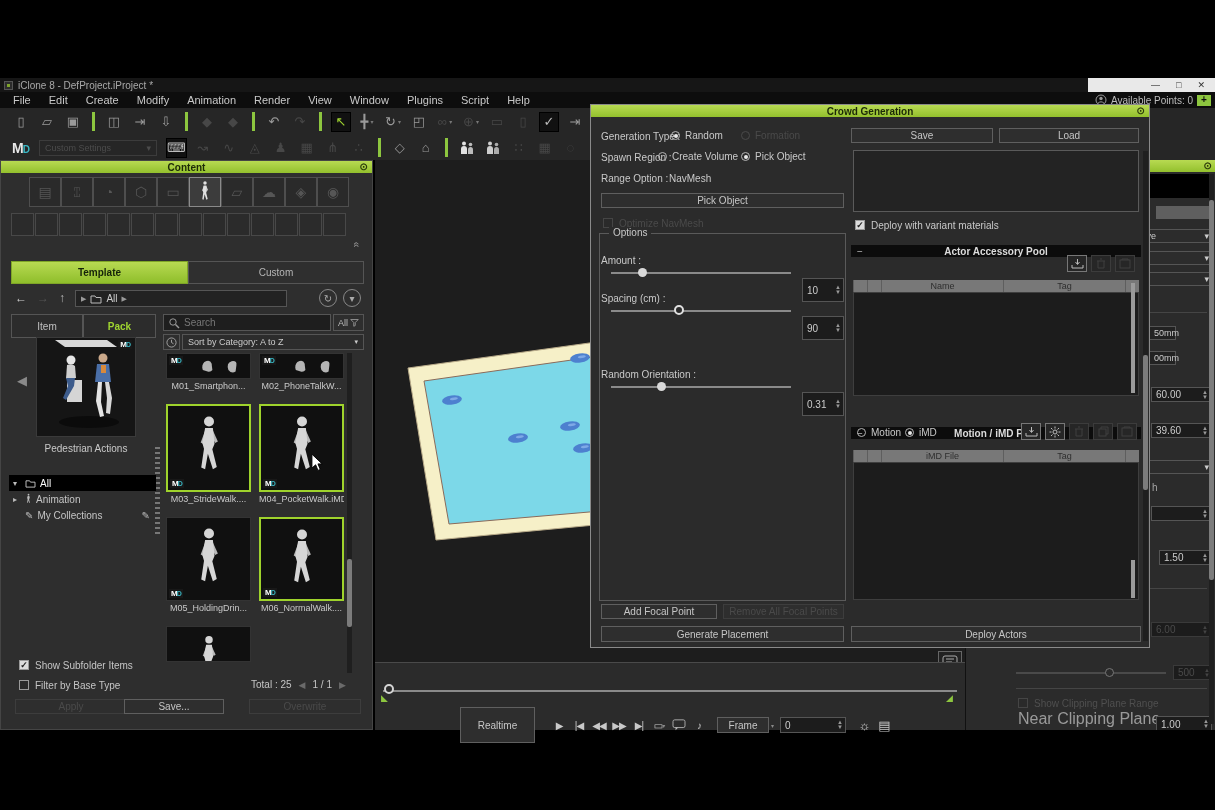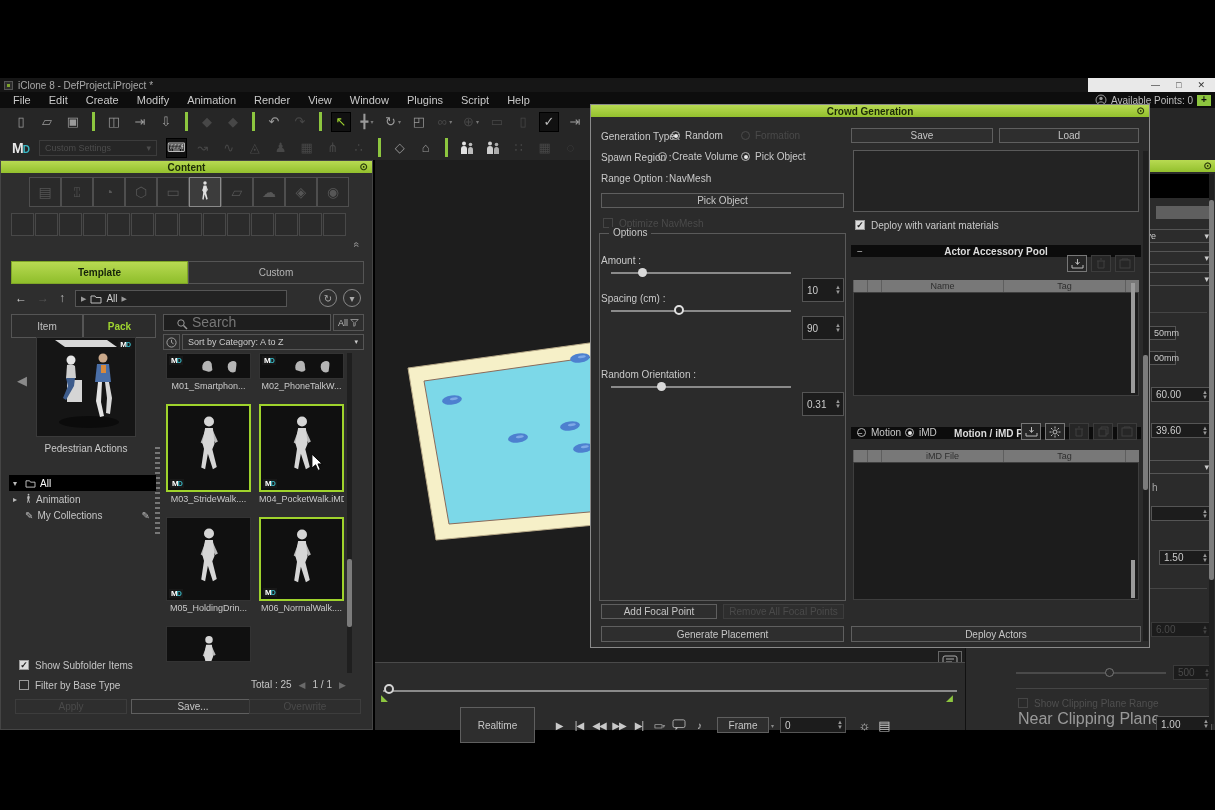--- a/index.html
+++ b/index.html
@@ -67,21 +67,21 @@
 .mini-slot{width:23px;height:23px;border:1px solid #484848;background:#2b2b2b}
 #collapse-ch{position:absolute;right:12px;top:78px;color:#9a9a9a;font-size:10px;transform:rotate(90deg)}
 .big-tab{position:absolute;top:100px;height:23px;font-size:10px;display:flex;align-items:center;justify-content:center;border:1px solid #555}
 #tab-template{left:10px;width:177px;background:linear-gradient(#b8da52,#8fbe2b);color:#15230a;font-weight:bold;border-color:#7fa527}
 #tab-custom{left:187px;width:176px;background:#2f2f2f;color:#b5b5b5}
 #nav-row{position:absolute;left:0;top:128px;width:373px;height:20px}
 .nav-ic{position:absolute;font-size:12px;color:#b5b5b5;top:2px}
 #breadcrumb{position:absolute;left:74px;top:1px;width:212px;height:17px;background:#222;border:1px solid #555;display:flex;align-items:center;gap:4px;padding:0 5px;font-size:10px;color:#ccc}
 .circ-ic{position:absolute;top:0;width:18px;height:18px;border:1px solid #888;border-radius:50%;display:flex;align-items:center;justify-content:center;color:#aaa;font-size:10px}
 .sub-tab{position:absolute;top:153px;height:24px;border:1px solid #555;background:#2c2c2c;font-size:10px;display:flex;align-items:center;justify-content:center}
-#search-box{position:absolute;left:162px;top:153px;width:168px;height:17px;background:#1e1e1e;border:1px solid #555;display:flex;align-items:flex-end;gap:4px;padding:0 12px;font-size:14px;color:#777}
+#search-box{position:absolute;left:162px;top:153px;width:168px;height:17px;background:#1e1e1e;border:1px solid #555;display:flex;align-items:center;gap:4px;padding:0 4px;font-size:10px;color:#777}
 #filter-all{position:absolute;left:332px;top:153px;width:31px;height:17px;border:1px solid #555;font-size:9px;color:#bbb;display:flex;align-items:center;justify-content:center;gap:2px}
 #clock-box{position:absolute;left:162px;top:173px;width:17px;height:16px;border:1px solid #555;display:flex;align-items:center;justify-content:center}
 #sort-select{position:absolute;left:181px;top:173px;width:182px;height:16px;border:1px solid #555;background:#2c2c2c;font-size:9px;color:#ccc;display:flex;align-items:center;justify-content:space-between;padding:0 5px}
 #pack-arrow{position:absolute;left:16px;top:212px;color:#8a8a8a;font-size:13px}
 #pack-thumb{position:absolute;left:35px;top:176px;width:100px;height:100px;background:#161616;border:1px solid #3a3a3a}
 #pack-caption{position:absolute;left:20px;top:282px;width:130px;text-align:center;font-size:10px;color:#c9c9c9}
 #drag-dots{position:absolute;left:154px;top:286px;width:5px;height:90px;background-image:repeating-linear-gradient(#777 0 2px,transparent 2px 5px)}
 #tree{position:absolute;left:8px;top:314px;width:147px}
 .tree-row{height:16px;display:flex;align-items:center;gap:4px;font-size:10px;color:#c5c5c5;padding-left:4px;position:relative}
 .tree-row.sel{background:#000;color:#fff}
@@ -597,21 +597,21 @@
     </div>
   </div>
   <div id="total-row">
     <span>Total : 25</span>
     <span class="pg">◀</span>
     <span>1  /  1</span>
     <span class="pg">▶</span>
   </div>
   <div id="content-btns">
     <div class="btn disabled abs" style="left:14px;width:112px;height:15px">Apply</div>
-    <div class="btn abs" style="left:130px;width:124px;height:15px">Save...</div>
+    <div class="btn abs" style="left:123px;width:100px;height:15px">Save...</div>
     <div class="btn disabled abs" style="left:248px;width:112px;height:15px">Overwrite</div>
   </div>
 </div>
 
 <div id="timeline" class="abs">
   <div id="scrub-track"></div>
   <div id="scrub-knob"></div>
   <span class="range-marker" style="left:6px">◣</span>
   <span class="range-marker" style="left:571px">◢</span>
   <div id="tl-controls">

